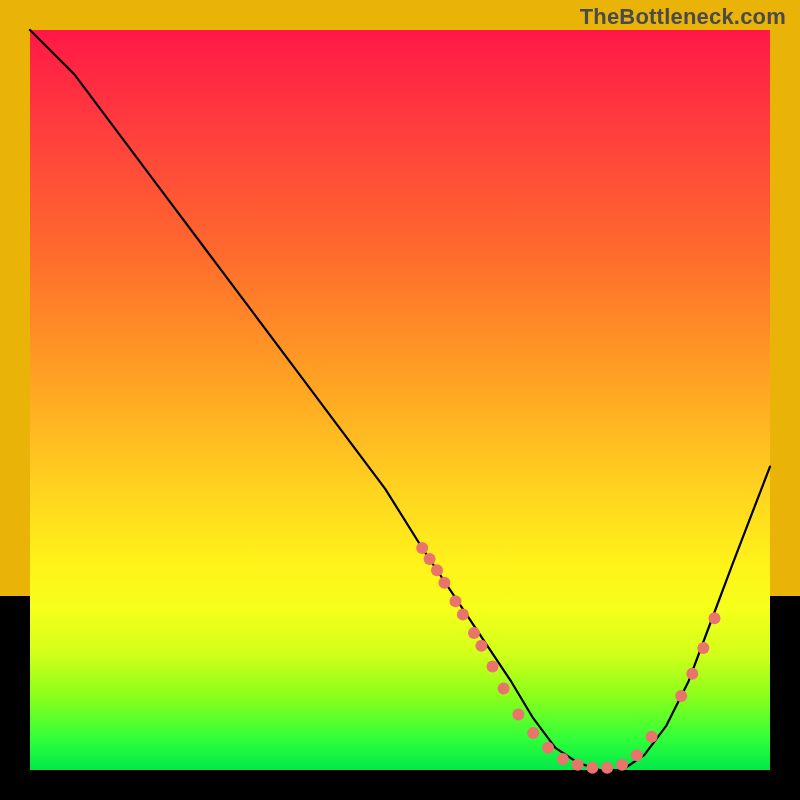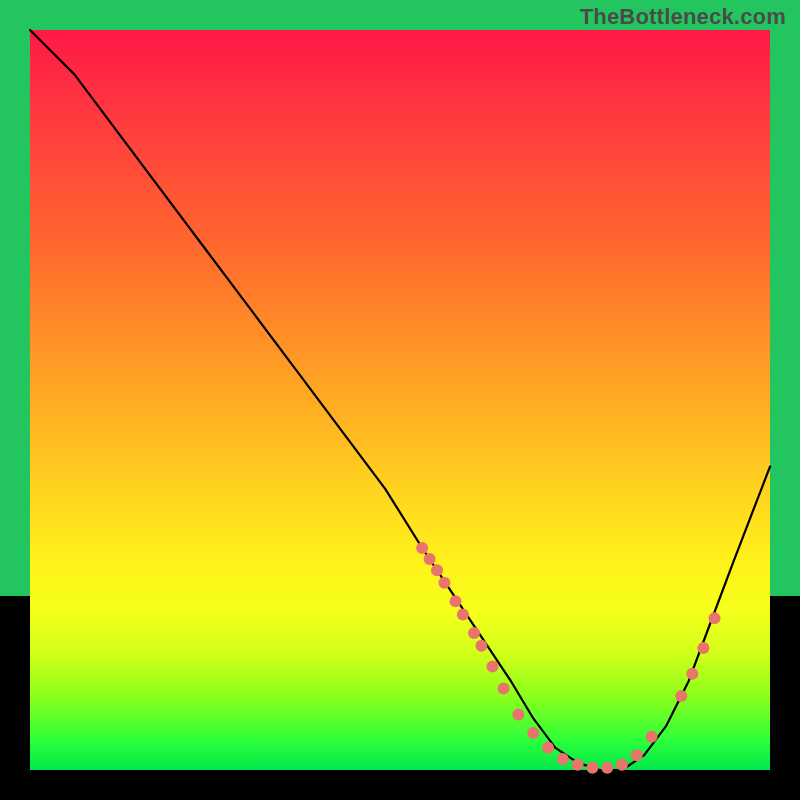--- a/index.html
+++ b/index.html
@@ -8,21 +8,21 @@
     width: 800px;
     height: 800px;
     background: #000000;
     overflow: hidden;
     font-family: Arial, Helvetica, sans-serif;
   }
   .frame {
     position: relative;
     width: 800px;
     height: 596px;
-    background: #22c55e;
+    background: #eab308;
   }
   .watermark {
     position: absolute;
     top: 4px;
     right: 14px;
     color: #4a4a4a;
     font-size: 22px;
     font-weight: 600;
     letter-spacing: 0.2px;
     z-index: 10;

